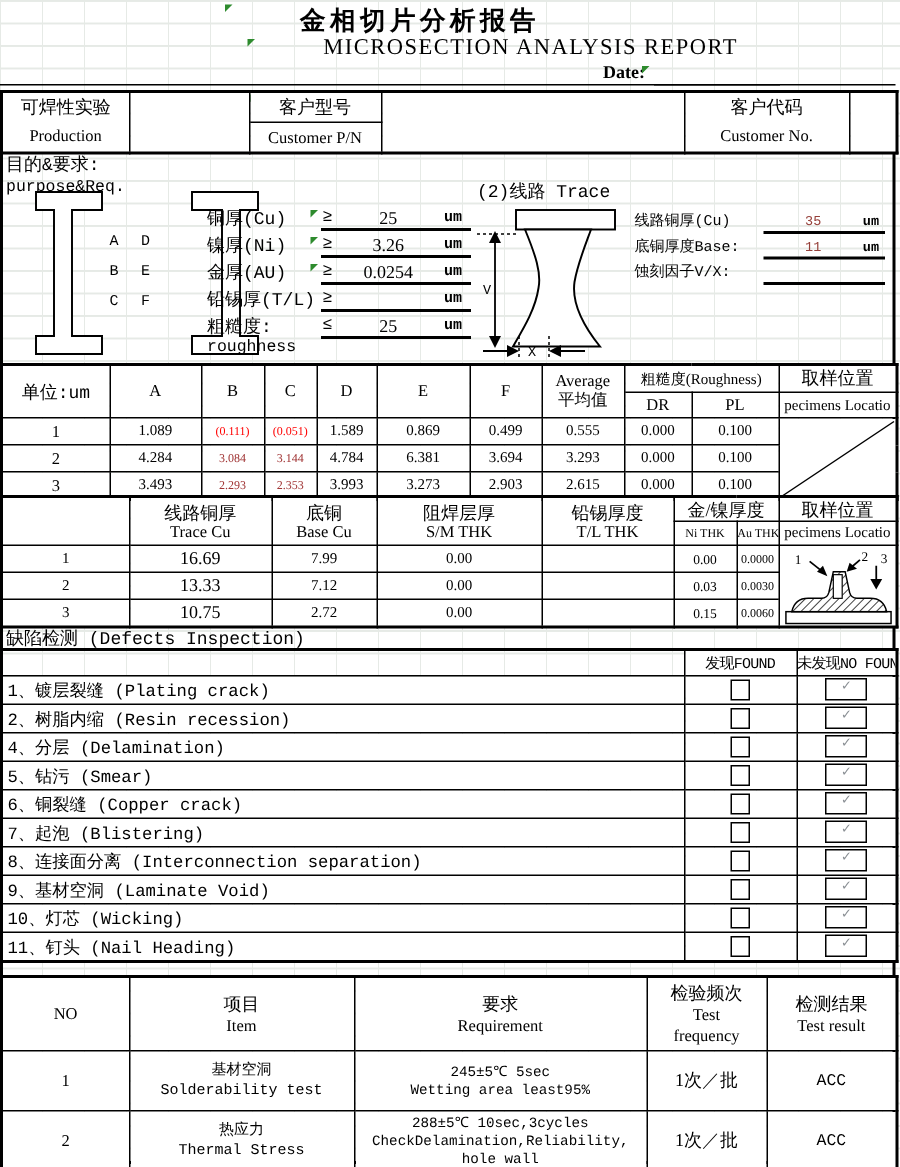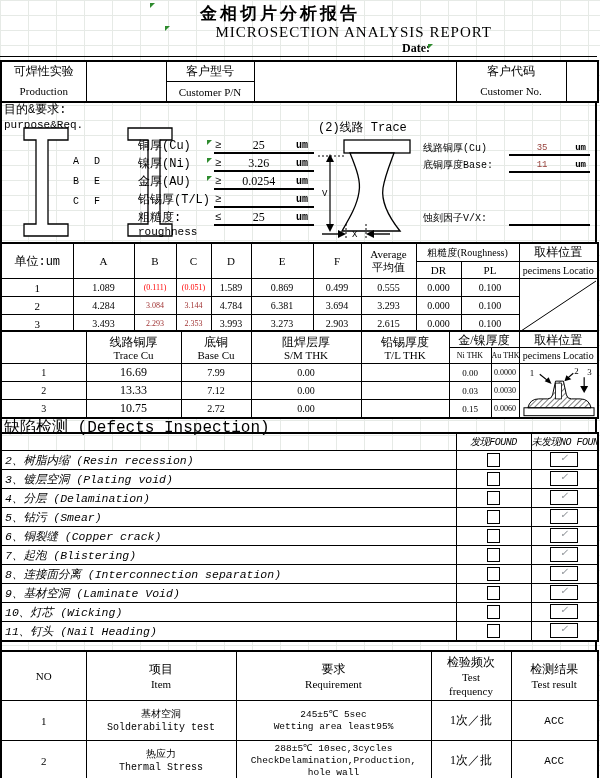--- a/index.html
+++ b/index.html
@@ -56,21 +56,21 @@
   .t1 .no{font-size:11px;}
   
   .t2 td{font-size:10px;}
   .t2 .hd{font-size:12px;line-height:14px;}
   .t2 .en{font-size:11px;}
   .t2 .sm{font-size:8px;}
   .t2 tr.h td{height:15px;}
   .t2 tr.d td{height:17px;}
   .t2 .big{font-size:12px;}
   
-  .def-title{left:4px;top:417px;font-size:16px;}
+  .def-title{left:4px;top:417px;font-size:12px;}
   .def td{height:16px;}
   .def .lab{text-align:left;padding-left:3px;font-size:11.5px;}
   .def .hcell{font-size:10px;letter-spacing:-0.5px;}
   .def .blank{background:transparent;border-top:none;border-left:none;border-bottom:1px solid #000;}
   .cbx{display:inline-block;width:11px;height:12px;border:1px solid #000;background:#fff;vertical-align:middle;line-height:11px;font-size:10px;color:#8a8f94;}
   .cbxw{width:26px;height:13px;line-height:12px;}
   
   .rel-title{left:4px;top:636px;font-size:12px;}
   .rel td{font-size:11px;}
   .rel .cn{font-size:12px;line-height:15px;}
@@ -210,21 +210,21 @@
       <span class="rspec-unit">um</span>
     </span>
   </div>
   <div class="rspec-row mono" style="top:156px;">
     <span class="rspec-label">底铜厚度Base:</span>
     <span class="rspec-line">
       <span class="rspec-val">11</span>
       <span class="rspec-unit">um</span>
     </span>
   </div>
-  <div class="rspec-row mono" style="top:173px;margin-top:36px;">
+  <div class="rspec-row mono" style="top:173px;">
     <span class="rspec-label">蚀刻因子V/X:</span>
     <span class="rspec-line">
       <span class="rspec-val"></span>
       <span class="rspec-unit"></span>
     </span>
   </div>
 
   <table class="t1 tb" style="left:0;top:242px;width:597px;">
     <colgroup>
         <col style="width:72px">
@@ -387,39 +387,39 @@
       <td>2.72</td>
       <td>0.00</td>
       <td></td>
       <td style="font-size:9px;">0.15</td>
       <td class="sm">0.0060</td>
     </tr>
   </tbody>
     </table>
 
   <div class="abs def-title mono">缺陷检测 (Defects Inspection)</div>
-  <table class="def tb mono" style="left:0;top:432px;width:597px;font-style:italic;">
+  <table class="def tb mono" style="left:0;top:432px;width:597px;">
     <colgroup>
         <col style="width:455px">
         <col style="width:75px">
         <col style="width:67px">
       </colgroup>
     <tbody>
         <tr>
       <td class="blank"></td>
       <td class="hcell">发现FOUND</td>
       <td class="hcell">未发现NO FOUND</td>
     </tr>
     <tr>
+      <td class="lab">1、镀层裂缝 (Plating crack)</td>
+      <td><span class="cbx"></span></td>
+      <td><span class="cbx cbxw">✓</span></td>
+    </tr>
+    <tr>
       <td class="lab">2、树脂内缩 (Resin recession)</td>
-      <td><span class="cbx"></span></td>
-      <td><span class="cbx cbxw">✓</span></td>
-    </tr>
-    <tr>
-      <td class="lab">3、镀层空洞 (Plating void)</td>
       <td><span class="cbx"></span></td>
       <td><span class="cbx cbxw">✓</span></td>
     </tr>
     <tr>
       <td class="lab">4、分层 (Delamination)</td>
       <td><span class="cbx"></span></td>
       <td><span class="cbx cbxw">✓</span></td>
     </tr>
     <tr>
       <td class="lab">5、钻污 (Smear)</td>
@@ -502,21 +502,21 @@
       <td class="mono" style="font-size:11px;">ACC</td>
     </tr>
     <tr class="r">
       <td>2</td>
       <td class="mono">
         <span class="mono-s" style="display:block">热应力</span>
         <span class="mono-s" style="display:block">Thermal Stress</span>
       </td>
       <td class="mono">
         <span class="req" style="display:block">288±5℃ 10sec,3cycles</span>
-        <span class="req" style="display:block">CheckDelamination,Production,</span>
+        <span class="req" style="display:block">CheckDelamination,Reliability,</span>
         <span class="req" style="display:block">hole wall</span>
       </td>
       <td style="font-size:12px;">1次／批</td>
       <td class="mono" style="font-size:11px;">ACC</td>
     </tr>
   </tbody>
     </table>
 
 </div>
 

